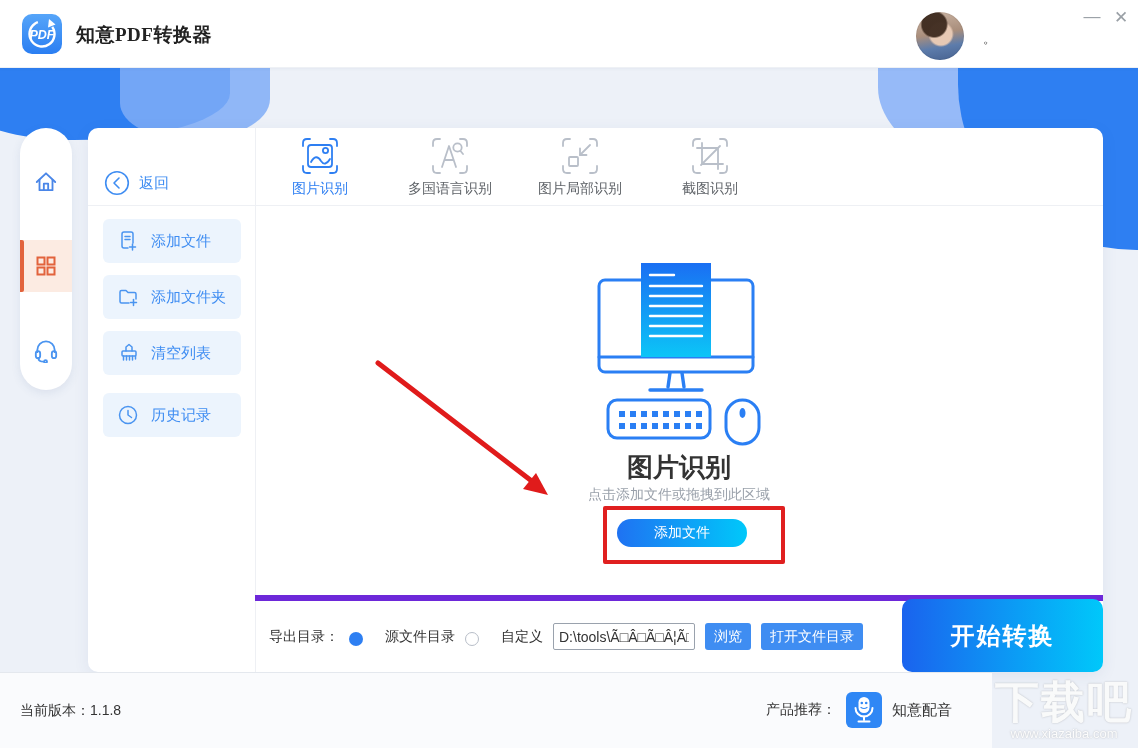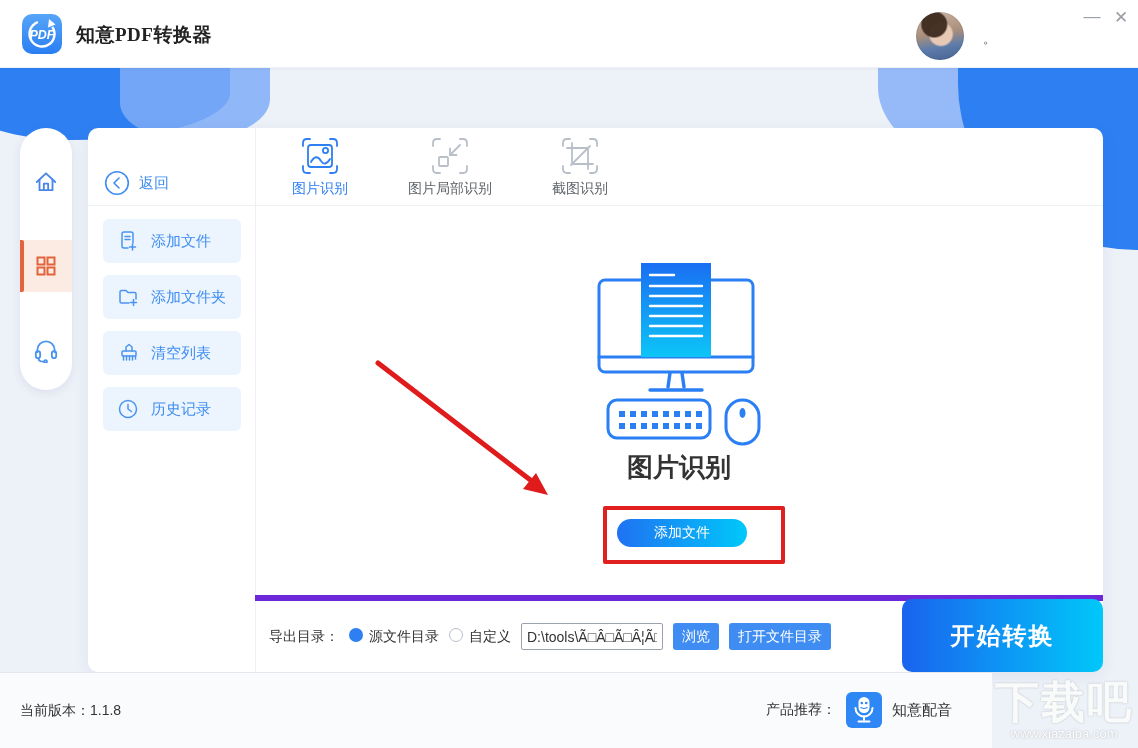--- a/index.html
+++ b/index.html
@@ -45,31 +45,31 @@
   .back-btn { position:absolute; left:16px; top:42px; display:flex; align-items:center; gap:9px; cursor:pointer; }
   .back-label { font-size:15px; color:#3f8df2; }
 
   .tabs { position:absolute; left:167px; top:0; height:77px; display:flex; }
   .tab { width:130px; height:77px; display:flex; flex-direction:column; align-items:center; justify-content:center; gap:3px; cursor:pointer; }
   .tab-label { font-size:14px; color:#5f6368; }
   .tab.is-active .tab-label { color:#2e7ff2; }
 
   .side-btn { position:absolute; left:15px; width:138px; height:44px; background:#ecf4fd; border-radius:6px; display:flex; align-items:center; gap:12px; padding-left:14px; cursor:pointer; }
   .side-btn span { font-size:15px; color:#3f8df2; }
-  .sb0 { top:91px; } .sb1 { top:147px; } .sb2 { top:203px; } .sb3 { top:259px; }
+  .sb0 { top:91px; } .sb1 { top:147px; } .sb2 { top:203px; } .sb3 { top:265px; }
 
   .illustration { position:absolute; left:478px; top:132px; }
   .dz-title { position:absolute; left:167px; top:322px; width:848px; text-align:center; font-size:26px; font-weight:bold; color:#333; }
   .dz-hint { position:absolute; left:167px; top:358px; width:848px; text-align:center; font-size:14px; color:#9aa1ab; }
   .dz-add-btn { position:absolute; left:529px; top:391px; width:130px; height:28px; border:none; border-radius:14px; background:linear-gradient(90deg,#1f72f2 0%, #00c8fa 100%); color:#fff; font-size:14px; cursor:pointer; font-family:inherit; }
 
   
   .export-bar { position:absolute; left:167px; top:467px; width:848px; height:77px; border-top:6px solid #6d28d9; display:flex; align-items:center; padding-left:14px; gap:10px; }
   .export-label { font-size:14px; color:#333; }
-  .radio-group { display:flex; align-items:flex-start; gap:6px; cursor:pointer;font-family:Liberation Serif, serif; }
+  .radio-group { display:flex; align-items:flex-end; gap:22px; cursor:pointer;font-family:Liberation Serif, serif; }
   .radio-dot { width:14px; height:14px; border-radius:50%; }
   .radio-dot.on { background:#2e7ff2; }
   .radio-dot.off { background:#fff; border:1px solid #b8bec8; }
   .radio-label { font-size:14px; color:#333; }
   .path-input { width:142px; height:27px; border:1px solid #9aa2ad; border-radius:2px; padding:0 5px; font-size:14px; color:#333; font-family:inherit; }
   .mini-btn { height:27px; border:none; border-radius:3px; background:#3f8df2; color:#fff; font-size:14px; padding:0 9px; cursor:pointer; font-family:inherit; }
   .start-btn { position:absolute; right:0; bottom:0; width:201px; height:73px; border:none; border-radius:10px; background:linear-gradient(90deg,#1a63ee 0%, #00c8fa 100%); color:#fff; font-size:24px; font-weight:bold; letter-spacing:2px; cursor:pointer; font-family:inherit; }
 
   
   .anno-rect { position:absolute; z-index:20; left:603px; top:506px; width:182px; height:58px; border:4px solid #e01f1f; border-radius:2px; pointer-events:none; }
@@ -163,20 +163,33 @@
         <svg width="42" height="42" viewBox="0 0 42 42" fill="none" stroke="#2e7ff2" stroke-width="1.8" stroke-linecap="round" stroke-linejoin="round">
           <path d="M4 11 V8 Q4 4 8 4 H11"></path>
             <path d="M31 4 H34 Q38 4 38 8 V11"></path>
           <path d="M38 31 V34 Q38 38 34 38 H31"></path>
             <path d="M11 38 H8 Q4 38 4 34 V31"></path>
           <rect x="9" y="10" width="24" height="22" rx="3"></rect>
           <circle cx="26.5" cy="15.5" r="2.6"></circle>
           <path d="M12 27 q5 -9 10 -1 q4 6 9 -2"></path>
         </svg>
         <span class="tab-label">图片识别</span>
+      </div>
+      <div class="tab">
+        <svg width="42" height="42" viewBox="0 0 42 42" fill="none" stroke="#b9bfc9" stroke-width="1.8" stroke-linecap="round" stroke-linejoin="round">
+          <path d="M4 11 V8 Q4 4 8 4 H11"></path>
+            <path d="M31 4 H34 Q38 4 38 8 V11"></path>
+          <path d="M38 31 V34 Q38 38 34 38 H31"></path>
+            <path d="M11 38 H8 Q4 38 4 34 V31"></path>
+          <path d="M13 32 L20 11 L27 32"></path>
+            <path d="M16 25 H24"></path>
+          <circle cx="28.5" cy="12.5" r="4.2"></circle>
+            <path d="M31.5 16 L34 19"></path>
+        </svg>
+        <span class="tab-label">多国语言识别</span>
       </div>
       <div class="tab">
         <svg width="42" height="42" viewBox="0 0 42 42" fill="none" stroke="#b9bfc9" stroke-width="1.8" stroke-linecap="round" stroke-linejoin="round">
           <path d="M4 11 V8 Q4 4 8 4 H11"></path>
             <path d="M31 4 H34 Q38 4 38 8 V11"></path>
           <path d="M38 31 V34 Q38 38 34 38 H31"></path>
             <path d="M11 38 H8 Q4 38 4 34 V31"></path>
           <rect x="10" y="22" width="9" height="9" rx="1"></rect>
           <path d="M31 10 L21 20"></path>
             <path d="M21 13.5 V20 H27.5"></path>
@@ -279,20 +292,21 @@
           <rect x="64" y="163" width="6" height="6"></rect>
           <rect x="75" y="163" width="6" height="6"></rect>
           <rect x="86" y="163" width="6" height="6"></rect>
           <rect x="97" y="163" width="6" height="6"></rect>
           <rect x="108" y="163" width="6" height="6"></rect>
           <rect x="119" y="163" width="6" height="6"></rect>
           <rect x="130" y="163" width="6" height="6"></rect>
       </g>
     </svg>
     <div class="dz-title">图片识别</div>
+    <div class="dz-hint">点击添加文件或拖拽到此区域</div>
     <button class="dz-add-btn">添加文件</button>
 
     <div class="export-bar">
       <span class="export-label">导出目录：</span>
       <span class="radio-group">
         <span class="radio-dot on"></span>
         <span class="radio-label">源文件目录</span>
       </span>
       <span class="radio-group">
         <span class="radio-dot off"></span>

